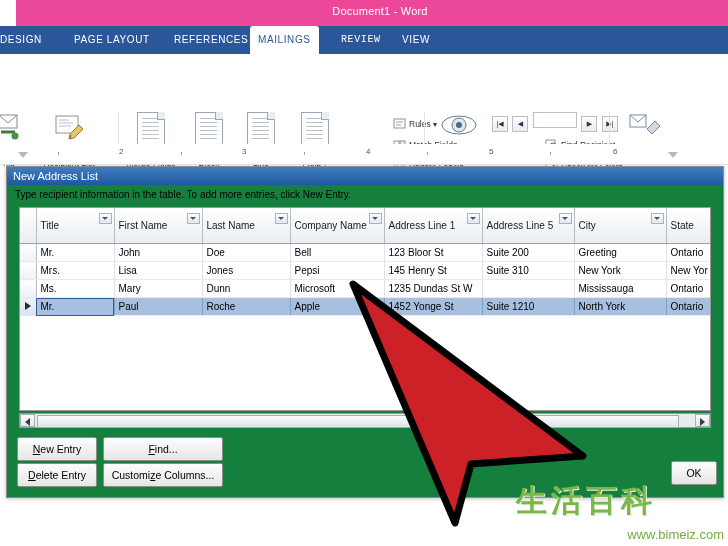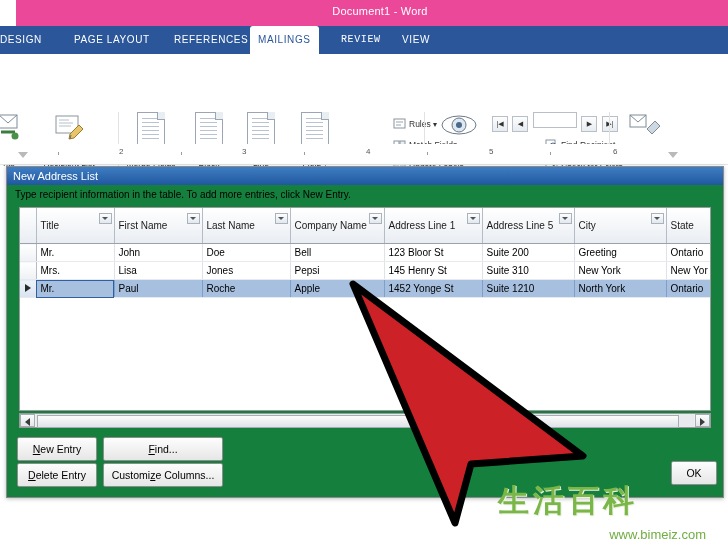--- a/index.html
+++ b/index.html
@@ -75,21 +75,21 @@
 
   
   .dbtn{position:absolute;height:22px;background:linear-gradient(#fdfdfd,#e6e6e6);border:1px solid #8d8d8d;border-radius:2px;font-size:10.5px;color:#000;
         display:flex;align-items:center;justify-content:center;cursor:default;}
   .dbtn u{text-decoration:underline;}
 
   
   .cursor-arrow{position:absolute;left:345px;top:278px;width:250px;height:250px;}
 
   
-  .wm{position:absolute;right:18px;bottom:4px;width:212px;height:62px;}
+  .wm{position:absolute;right:0;bottom:4px;width:212px;height:62px;}
   .wm .cn{position:absolute;left:0;top:0;font-family:"Liberation Serif",serif;font-size:31px;color:#7ab648;letter-spacing:4px;font-weight:bold;text-shadow:1px 1px 0 #e8f2de;}
   .wm .url{position:absolute;right:4px;bottom:0;font-size:13px;color:#6fae42;font-family:"Liberation Sans",sans-serif;}
 
   
   .blob{position:absolute;left:395px;top:338px;width:40px;height:26px;border-radius:50%;background:rgba(245,226,120,.55);filter:blur(1px);}
 </style>
 </head>
 <body>
 
 <div class="word-window">
@@ -351,20 +351,31 @@
             <td class="rowsel"></td>
             <td>Mrs.</td>
             <td>Lisa</td>
             <td>Jones</td>
             <td>Pepsi</td>
             <td>145 Henry St</td>
             <td>Suite 310</td>
             <td>New York</td>
             <td>New Yor</td>
           </tr>
+          <tr>
+            <td class="rowsel"></td>
+            <td>Ms.</td>
+            <td>Mary</td>
+            <td>Dunn</td>
+            <td>Microsoft</td>
+            <td>1235 Dundas St W</td>
+            <td></td>
+            <td>Mississauga</td>
+            <td>Ontario</td>
+          </tr>
           <tr class="selected">
             <td class="rowsel"><span class="arrowmark"></span></td>
             <td class="activecell">Mr.</td>
             <td>Paul</td>
             <td>Roche</td>
             <td>Apple</td>
             <td>1452 Yonge St</td>
             <td>Suite 1210</td>
             <td>North York</td>
             <td>Ontario</td>

